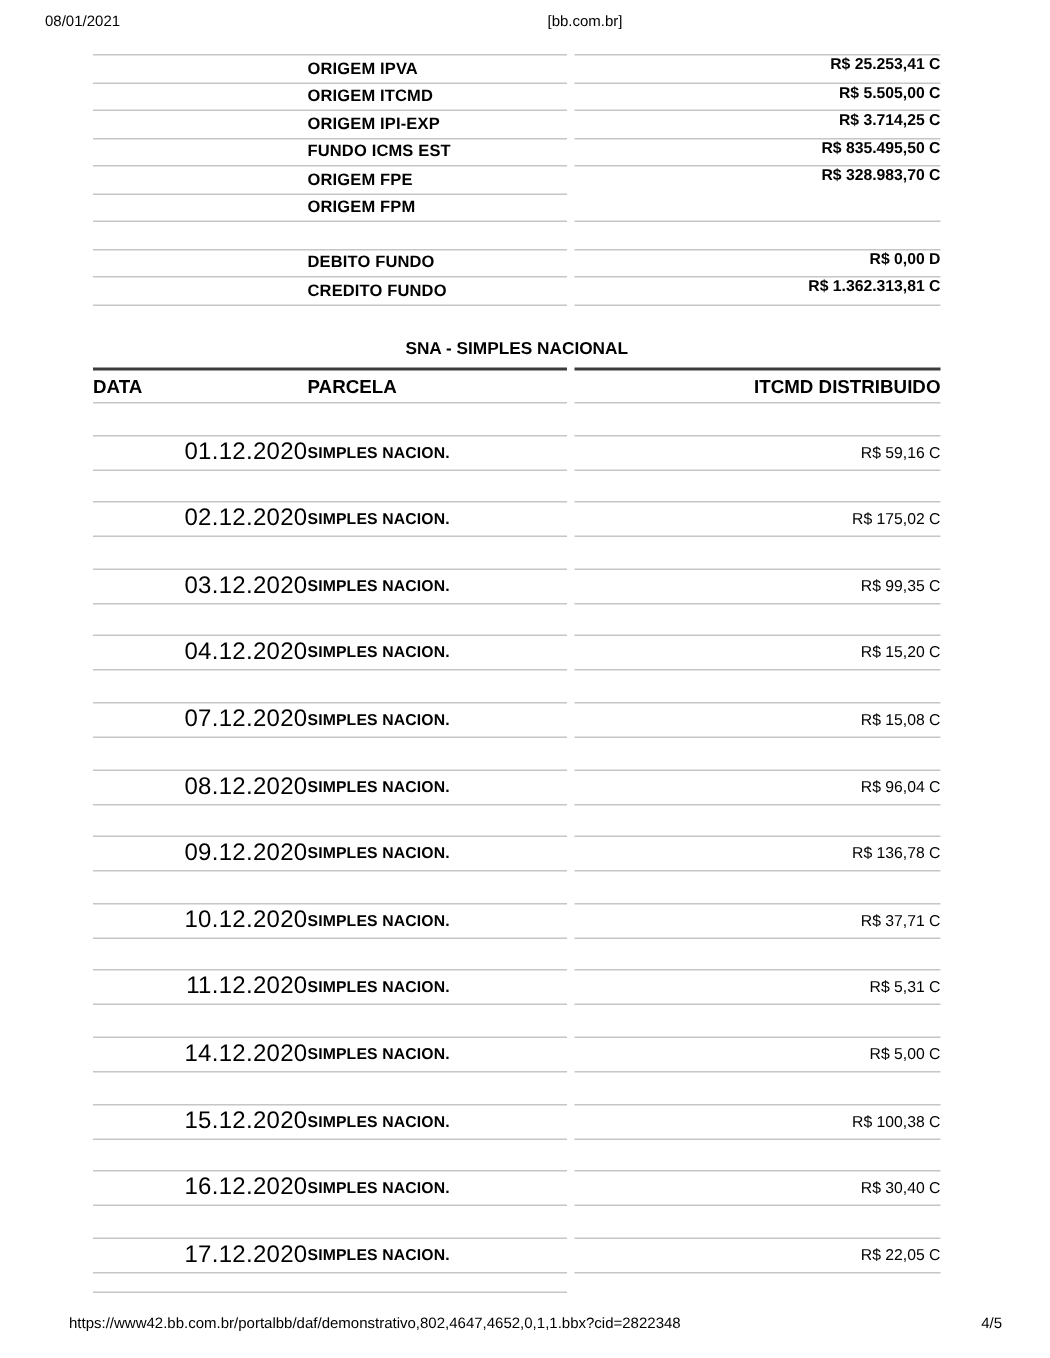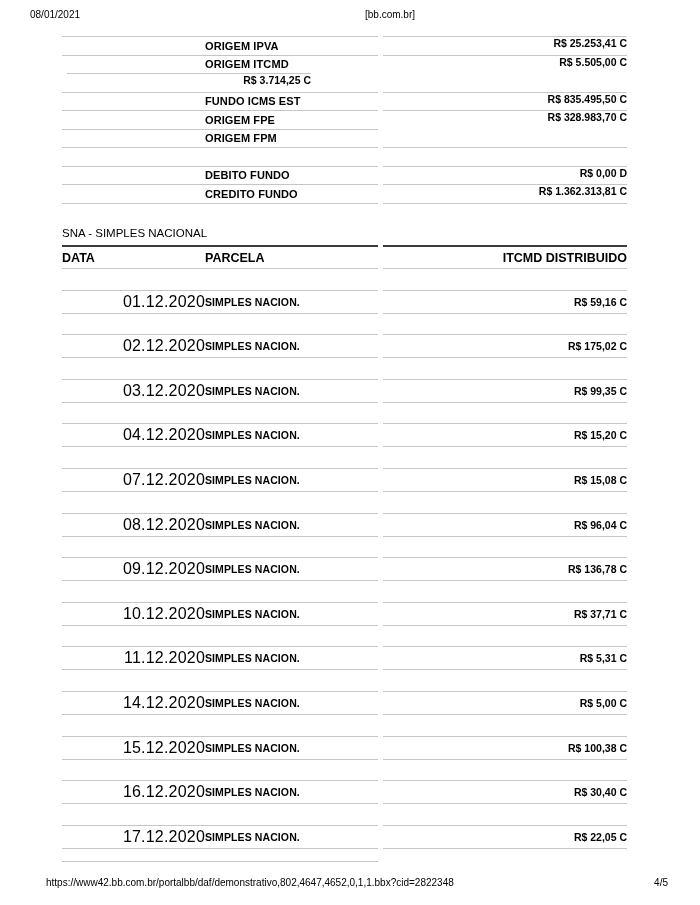--- a/index.html
+++ b/index.html
@@ -18,21 +18,21 @@
   .srow .cl, .srow .cr { border-top:1px solid var(--line,#c6c6c6); }
   .srow .cl { width:316px; padding-left:143px; display:flex; align-items:center; }
   .srow .cg { width:5px; }
   .srow .cr { width:244px; display:flex; align-items:flex-start; justify-content:flex-end; }
   .s-label { font-size:11px; font-weight:700; letter-spacing:.1px; }
   .s-value { font-size:10.5px; font-weight:700; }
   .edge { height:0; }
 
   
   .sna-title { position:absolute; top:227px; left:62px; width:565px;
-    text-align:left; font-size:11.5px; font-weight:400; }
+    text-align:center; font-size:11.5px; font-weight:700; }
   .sna { position:absolute; top:245px; left:62px; width:565px; }
   .sna-head { display:flex; height:24px; }
   .sna-head .cl, .sna-head .cr {
     border-top:2px solid var(--lined,#3c3c3c);
     border-bottom:1px solid var(--line,#c6c6c6);
   }
   .sna-head .cl { width:316px; display:flex; align-items:center; }
   .sna-head .cg { width:5px; }
   .sna-head .cr { width:244px; display:flex; align-items:center; justify-content:flex-end; }
   .h-data { width:143px; font-size:12.5px; font-weight:700; }
@@ -42,21 +42,21 @@
   .sna-row { display:flex; height:24px; margin-top:20.6px; }
   .sna-row .cl, .sna-row .cr {
     border-top:1px solid var(--line,#c6c6c6);
     border-bottom:1px solid var(--line,#c6c6c6);
   }
   .sna-row .cl { width:316px; display:flex; align-items:center; }
   .sna-row .cg { width:5px; }
   .sna-row .cr { width:244px; display:flex; align-items:center; justify-content:flex-end; }
   .r-date { width:143px; font-size:16px; font-weight:400; letter-spacing:.2px;text-align:right; }
   .r-parcela { font-size:10.5px; font-weight:700; letter-spacing:.1px; }
-  .r-value { font-size:10.5px; font-weight:700;margin-left:28px; }
+  .r-value { font-size:10.5px; font-weight:400;margin-left:28px; }
 
   .partial-line { position:absolute; top:861px; left:62px; width:316px;
     border-top:1px solid var(--line,#c6c6c6); }
 
   .ftr-url { position:absolute; top:877px; left:30px; font-size:10px;margin-left:16px; }
   .ftr-page { position:absolute; top:877px; right:32px; font-size:10px; }
 </style>
 </head>
 <body style="--txt: #000000; --line: #c6c6c6; --lined: #3c3c3c;">
 
@@ -80,20 +80,23 @@
         <div class="cl">
           <span class="s-label">ORIGEM ITCMD</span>
         </div>
         <div class="cg"></div>
         <div class="cr">
           <span class="s-value">R$ 5.505,00 C</span>
         </div>
       </div>
 
       <div class="srow">
+        <div class="cl">
+          <span class="s-label">ORIGEM IPI-EXP</span>
+        </div>
         <div class="cg"></div>
         <div class="cr">
           <span class="s-value">R$ 3.714,25 C</span>
         </div>
       </div>
 
       <div class="srow">
         <div class="cl">
           <span class="s-label">FUNDO ICMS EST</span>
         </div>

